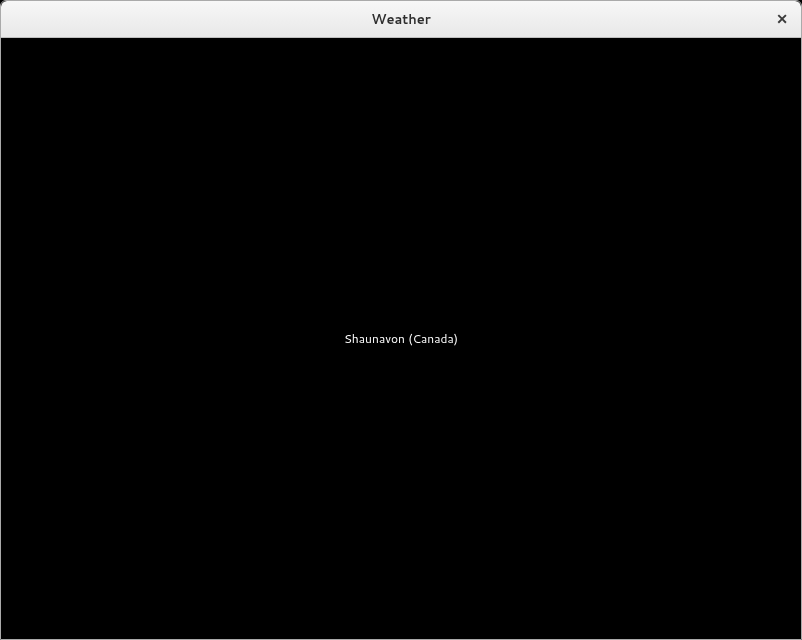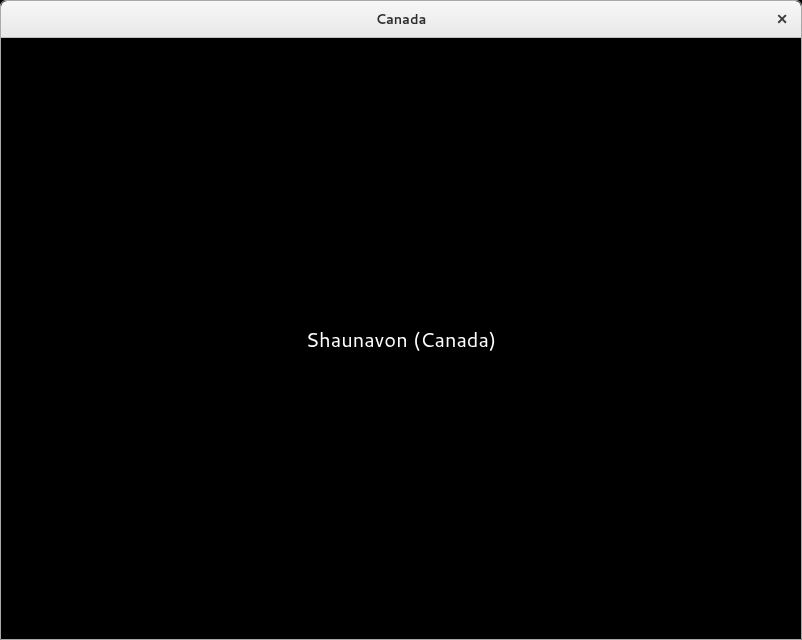--- a/index.html
+++ b/index.html
@@ -52,29 +52,29 @@
     .content {
       width: 100%;
       height: calc(100% - 37px);
       background: #000;
       display: flex;
       align-items: center;
       justify-content: center;
     }
     .location-label {
       color: #fff;
-      font-size: 20px;
+      font-size: 12px;
       font-weight: 400;
     }
   </style>
 </head>
 <body>
 
 <div class="titlebar">
-  <span class="title">Canada</span>
+  <span class="title">Weather</span>
   <button class="close-button">
     <span>✕</span>
   </button>
 </div>
 
 <div class="content">
   <div class="location-label">Shaunavon (Canada)</div>
 </div>
 
 </body></html>

